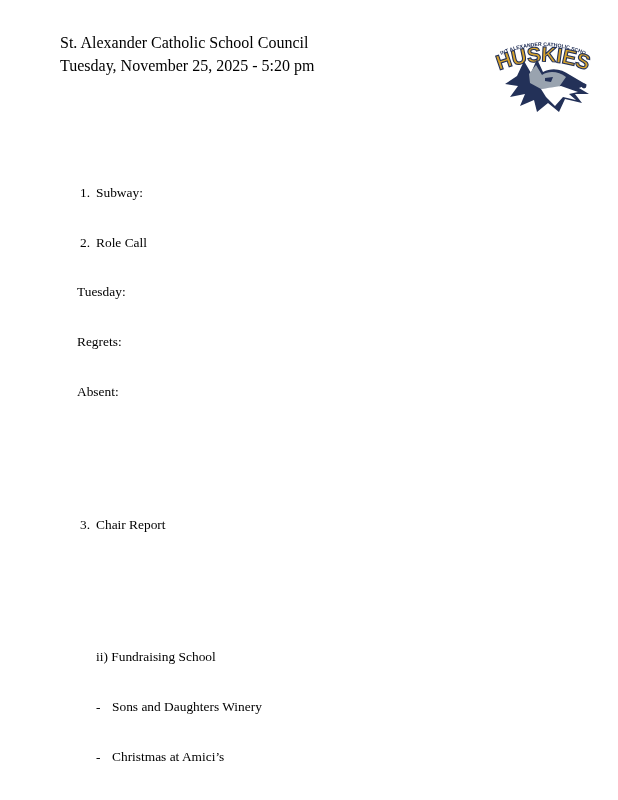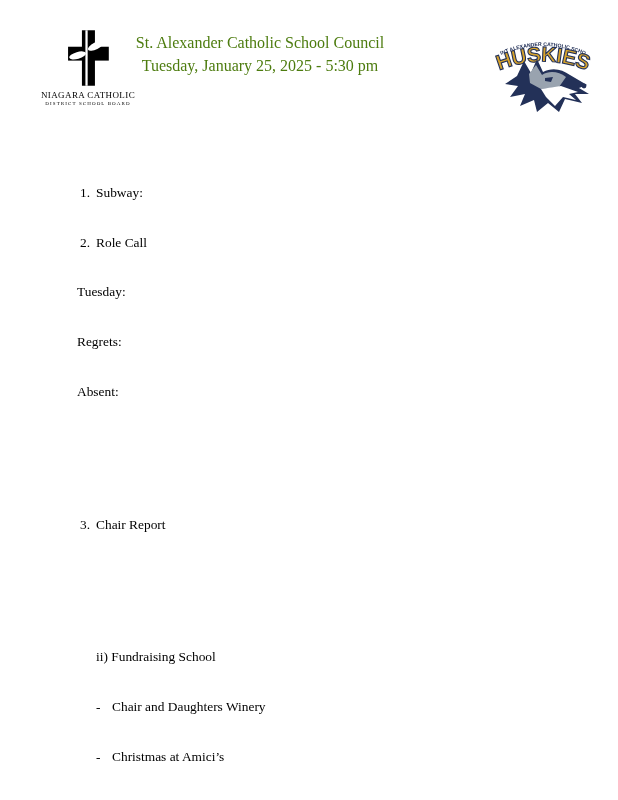--- a/index.html
+++ b/index.html
@@ -8,22 +8,22 @@
     width:618px;height:800px;
     background:#ffffff;
     font-family:"Liberation Serif", serif;
     color:#000;
     overflow:hidden;
     margin:0 auto;
   }
   
   .title-block{
     position:absolute;left:60px;top:31px;width:400px;
-    text-align:center;font-size:16px;line-height:23px;
-    color:#4d7c0f;
+    font-size:16px;line-height:23px;
+    color:#000000;
   }
   .logo-left{
     position:absolute;left:36px;top:27px;width:104px;
     text-align:center;
   }
   .logo-left svg{display:block;margin:0 auto;}
   .board-name{
     font-size:9px;letter-spacing:.4px;margin-top:1px;
     font-family:"Liberation Serif",serif;white-space:nowrap;
   }
@@ -43,39 +43,24 @@
   .num{width:16px;flex:none;}
   .sub{padding-left:19px;}
   .dash-row{display:flex;padding-left:19px;}
   .dash{width:16px;flex:none;}
 </style>
 </head>
 <body>
 
 <div class="page">
 
-  <div class="logo-left">
-    <svg width="52" height="62" viewBox="0 0 60 66">
-      <rect x="23" y="1" width="15" height="64" fill="#000"></rect>
-      <rect x="7" y="20" width="47" height="16" fill="#000"></rect>
-      <rect x="27" y="1" width="2.6" height="64" fill="#fff"></rect>
-      <g>
-        <ellipse cx="18" cy="30" rx="10" ry="3.9" fill="#fff" transform="rotate(-16 18 30)"></ellipse>
-      </g>
-      <g>
-        <ellipse cx="39" cy="19" rx="10" ry="3.9" fill="#fff" transform="rotate(-27 39 19)"></ellipse>
-      </g>
-    </svg>
-    <div class="board-name">NIAGARA CATHOLIC</div>
-    <div class="board-sub">DISTRICT SCHOOL BOARD</div>
-  </div>
 
   <div class="title-block">
     <div>St. Alexander Catholic School Council</div>
-    <div>Tuesday, January 25, 2025 - 5:30 pm</div>
+    <div>Tuesday, November 25, 2025 - 5:20 pm</div>
   </div>
 
   <div class="logo-right">
     <svg width="108" height="88" viewBox="0 0 108 88">
       <defs>
         <path id="arcSmall" d="M12,25 Q54,7 96,25"></path>
         <path id="arcBig" d="M4,43 Q54,20 104,43"></path>
       </defs>
       <text font-size="5.2" font-family="Liberation Sans, sans-serif" font-weight="bold" fill="#233158">
         <textPath href="#arcSmall" startOffset="50%" text-anchor="middle">SAINT ALEXANDER CATHOLIC SCHOOL</textPath>
@@ -115,21 +100,21 @@
     <div class="row num-row">
       <span class="num">3.</span>
       <span>Chair Report</span>
     </div>
 
     <div class="sp"></div>
 
     <div class="row sub">ii) Fundraising School</div>
     <div class="row dash-row">
       <span class="dash">-</span>
-      <span>Chair and Daughters Winery</span>
+      <span>Sons and Daughters Winery</span>
     </div>
     <div class="row dash-row">
       <span class="dash">-</span>
       <span>Christmas at Amici’s</span>
     </div>
 
     
 
     
 

